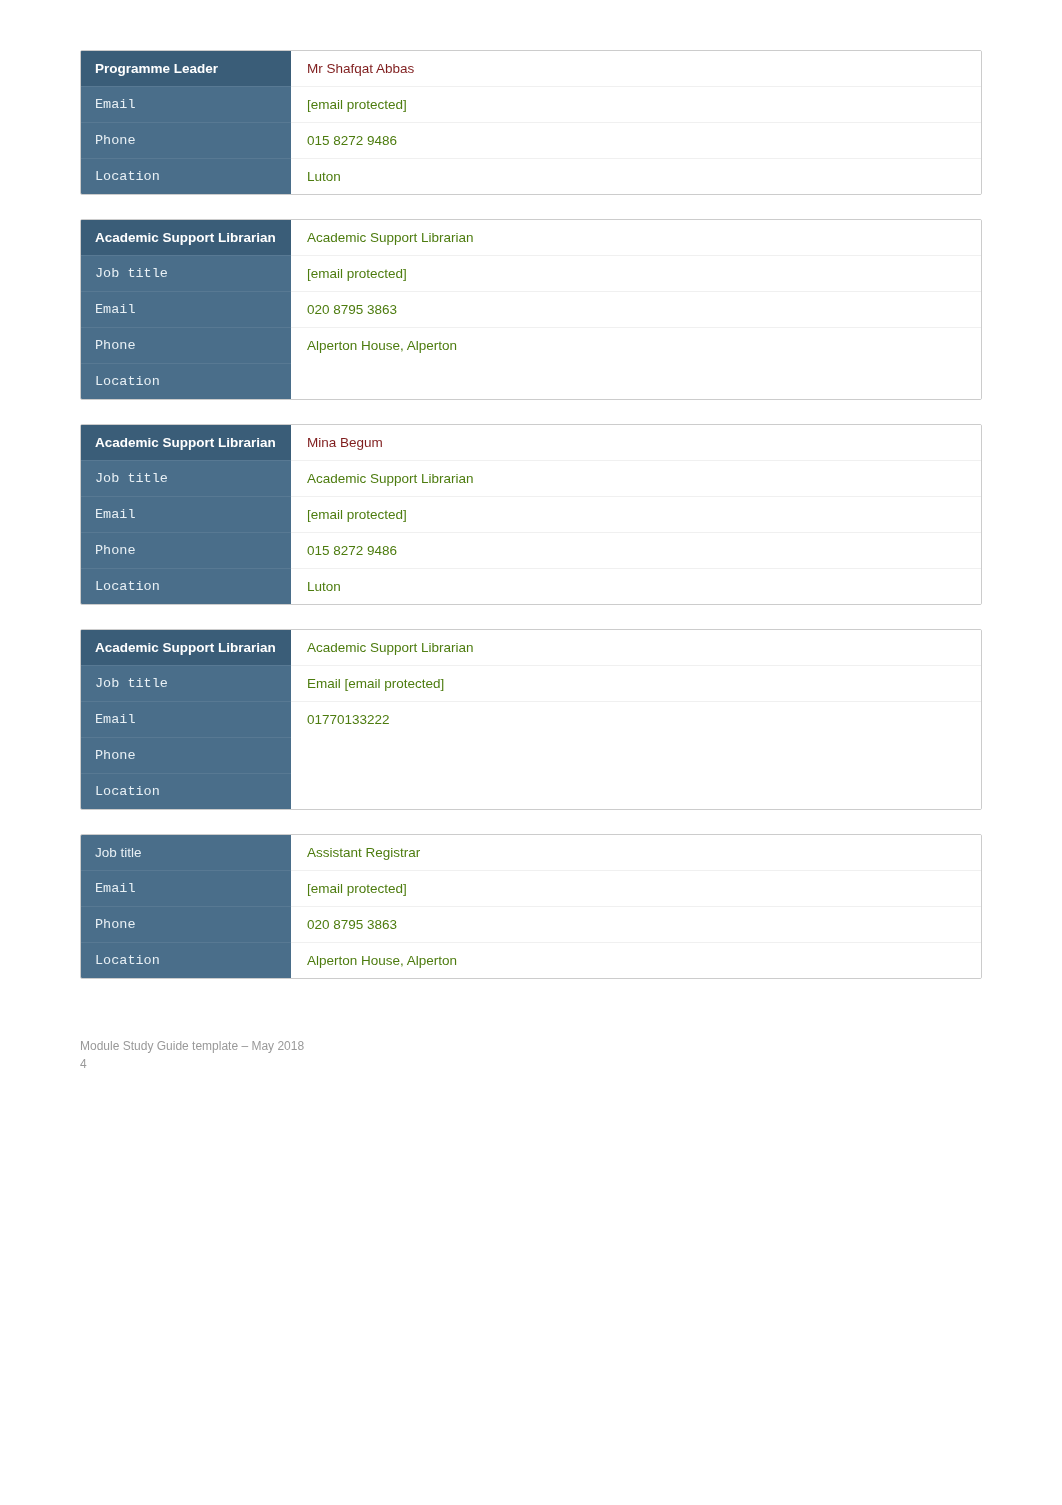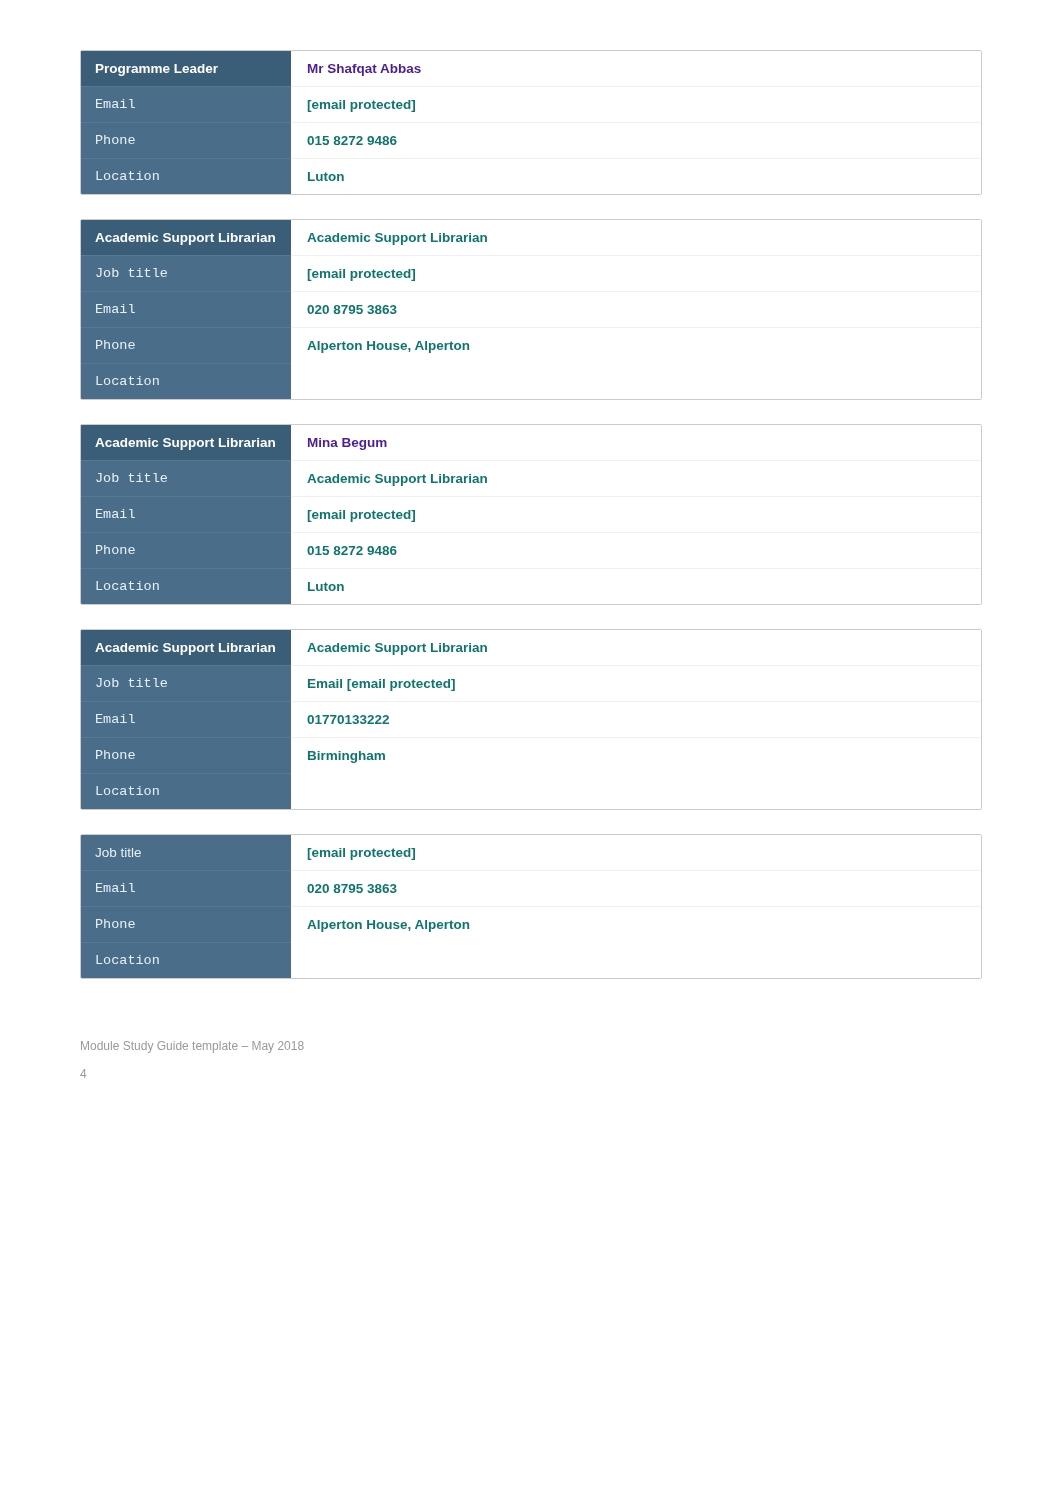--- a/index.html
+++ b/index.html
@@ -58,47 +58,46 @@
       background-color: #ffffff;
       padding: 0;
       flex: 1;
       display: flex;
       flex-direction: column;
     }
 
     .card-value-row {
       padding: 10px 16px;
       font-size: 13.5px;
-      color: #0f766e;
+      color: #4d7c0f;
       border-bottom: 1px solid #f0f0f0;
-      font-weight: bold;
     }
 
     .card-value-row:last-child {
       border-bottom: none;
     }
 
     .card-value-row.name-value {
-      font-weight: bold;
-      color: #4c1d95;
+      font-weight: normal;
+      color: #7f1d1d;
     }
 
     .card-label-row + .card-label-row {
       border-top: 1px solid rgba(255,255,255,0.08);
       font-family: Liberation Mono, monospace;
     }
 
     .footer {
       margin-top: 60px;
       color: #999;
       font-size: 12px;
     }
 
     .footer-line1 {
-      margin-bottom: 14px;
+      margin-bottom: 4px;
     }
   </style>
 </head>
 <body>
 
 <div class="cards-container">
     <div class="card">
       <div class="card-labels">
         <div class="card-label-row role-header">Programme Leader</div>
         <div class="card-label-row">Email</div>
@@ -148,31 +147,31 @@
         <div class="card-label-row role-header">Academic Support Librarian</div>
         <div class="card-label-row">Job title</div>
         <div class="card-label-row">Email</div>
         <div class="card-label-row">Phone</div>
         <div class="card-label-row">Location</div>
       </div>
       <div class="card-values">
         <div class="card-value-row">Academic Support Librarian</div>
         <div class="card-value-row">Email [email protected]</div>
         <div class="card-value-row">01770133222</div>
-        <div class="card-value-row">Birmingham</div>
       </div>
     </div>
     <div class="card">
       <div class="card-labels">
         <div class="card-label-row">Job title</div>
         <div class="card-label-row">Email</div>
         <div class="card-label-row">Phone</div>
         <div class="card-label-row">Location</div>
       </div>
       <div class="card-values">
+        <div class="card-value-row">Assistant Registrar</div>
         <div class="card-value-row">[email protected]</div>
         <div class="card-value-row">020 8795 3863</div>
         <div class="card-value-row">Alperton House, Alperton</div>
       </div>
     </div>
   </div>
 
 <div class="footer">
   <div class="footer-line1">Module Study Guide template   – May 2018</div>
   <div class="footer-line2">4</div>

